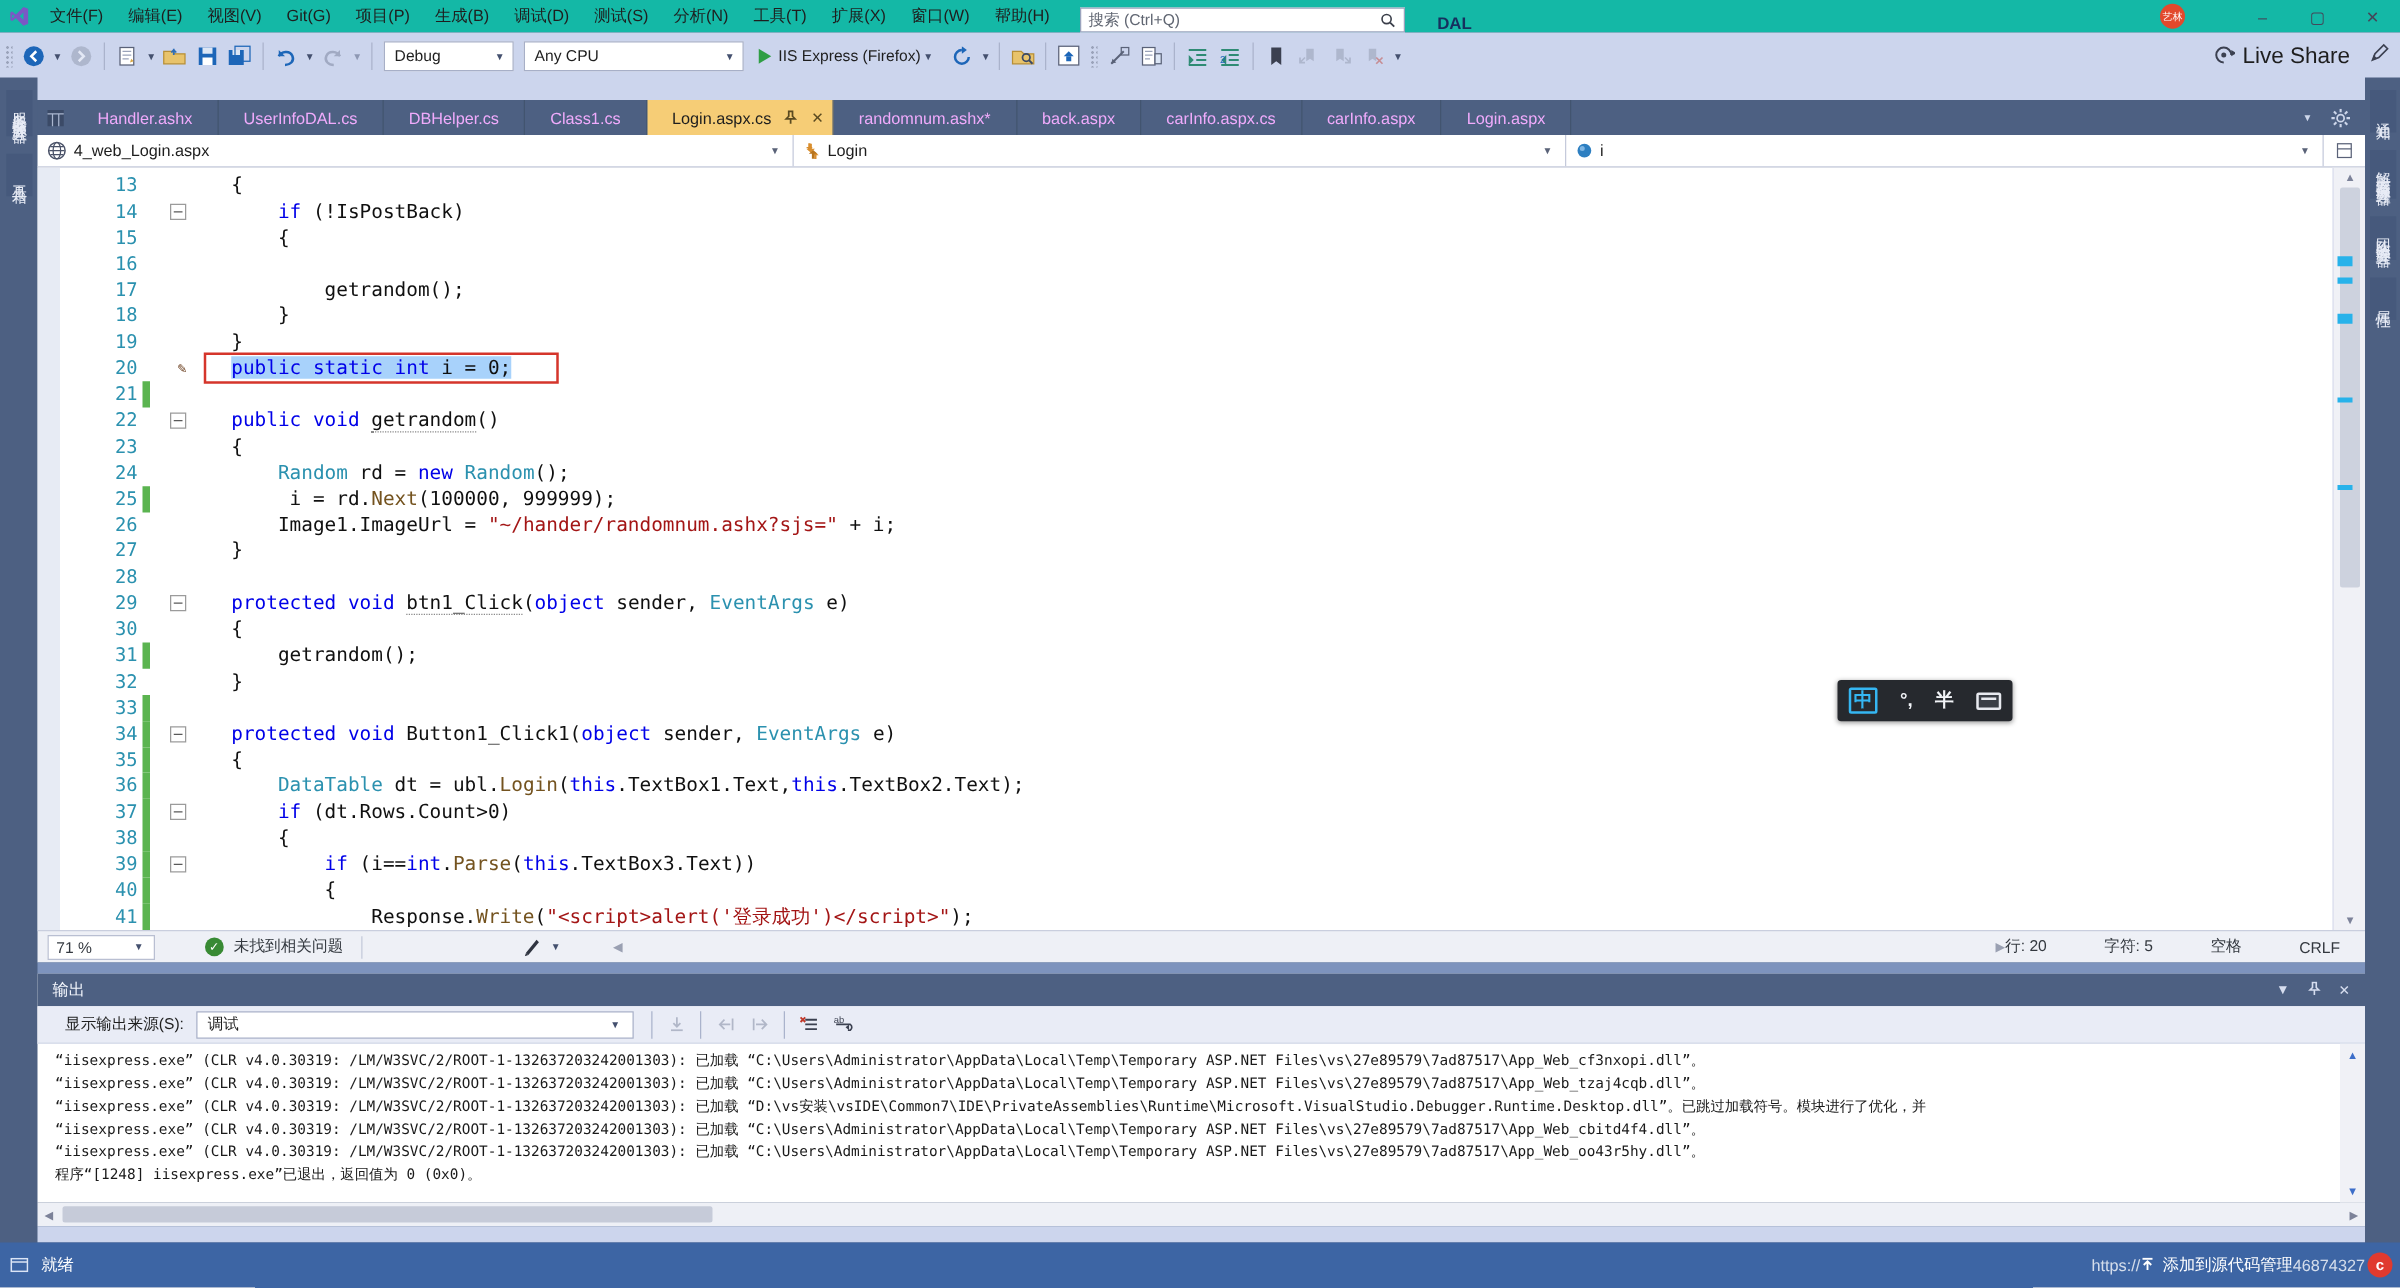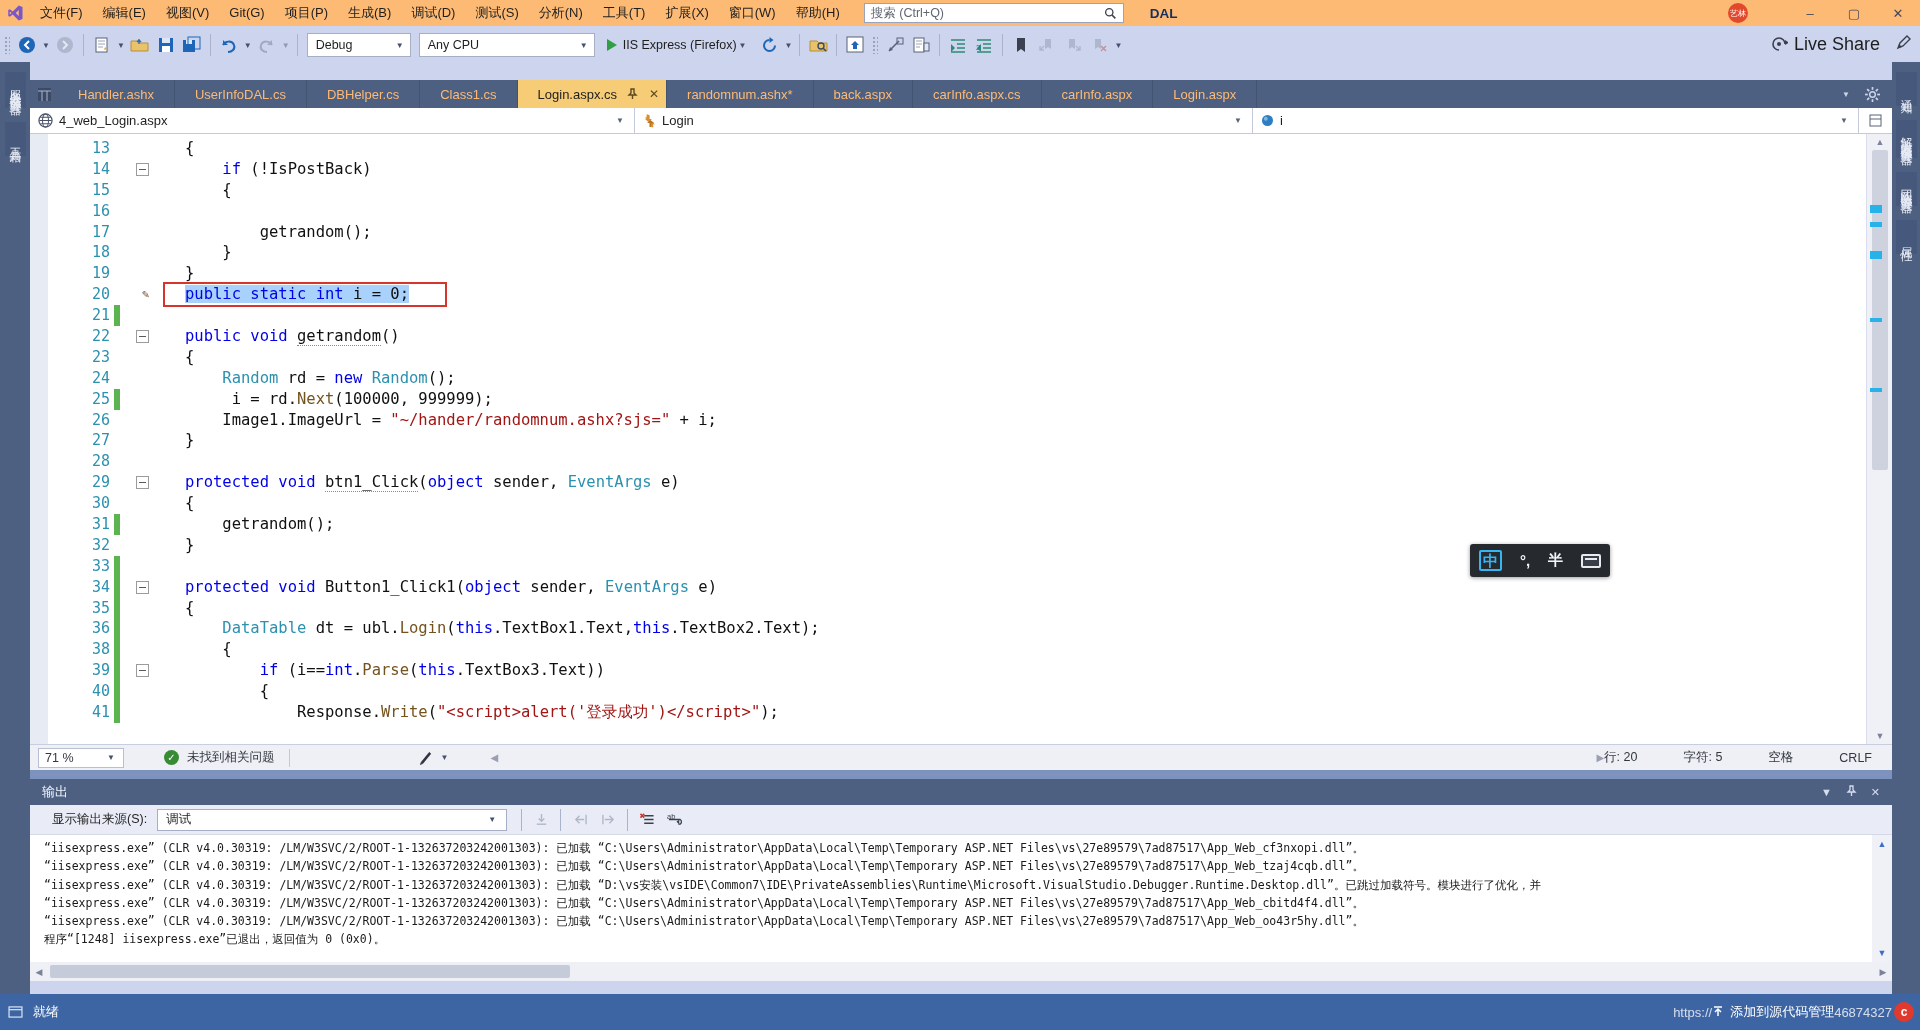--- a/index.html
+++ b/index.html
@@ -1,20 +1,20 @@
 <!DOCTYPE html>
 <html><head>
 <meta charset="utf-8">
 <style>
 *{margin:0;padding:0;box-sizing:border-box}
 html,body{width:1920px;height:1030px;overflow:hidden;font-family:"Liberation Sans",sans-serif}
 #app{position:relative;width:1920px;height:1030px;background:#4d6082;color:#1e1e1e}
 
 
-.titlebar{position:absolute;left:0;top:0;width:1920px;height:26px;background:#fdba74;display:flex;align-items:center;font-size:13px}
+.titlebar{position:absolute;left:0;top:0;width:1920px;height:26px;background:#14b8a6;display:flex;align-items:flex-end;font-size:13px}
 .vslogo{width:30px;height:26px;display:flex;align-items:center;justify-content:center}
 .menu-item{padding:0 10px;height:26px;line-height:26px;cursor:default;white-space:nowrap}
 .searchbox{width:260px;height:20px;background:#fff;border:1px solid #9aa3bd;margin-left:14px;display:flex;align-items:center;padding:0 6px;color:#606672;font-size:12.5px}
 .searchbox .ph{flex:1}
 .solution-name{font-weight:bold;color:#16305e;margin-left:26px;font-size:13.5px}
 .tb-right{margin-left:auto;display:flex;align-items:center;height:26px}
 .avatar{width:20px;height:20px;border-radius:50%;background:#e2492c;color:#fff;font-size:8px;display:flex;align-items:center;justify-content:center;margin-right:40px;overflow:hidden}
 .winbtn{width:44px;height:26px;display:flex;align-items:center;justify-content:center;color:#44485a;font-size:13px}
 
 
@@ -36,21 +36,21 @@
 
 .vstrip{position:absolute;top:62px;bottom:36px;width:30px;background:#4d6082;display:flex;flex-direction:column;align-items:center}
 .vstrip.left{left:0}
 .vstrip.right{right:0;width:28px}
 .vtab{margin:10px 0 4px 0;padding:8px 2px;background:#46597c}
 .vlabel{writing-mode:vertical-rl;text-orientation:upright;color:#e8ecf6;font-size:12px;letter-spacing:2px;white-space:nowrap}
 
 
 .tabband{position:absolute;left:30px;right:28px;top:80px;height:28px;background:#4d6082;display:flex;align-items:stretch}
 .docwell-ico{width:28px;display:flex;align-items:center;justify-content:center}
-.tab{display:flex;align-items:center;padding:0 20px;color:#fdba74;font-size:13px;border-right:1px solid #42546f;white-space:nowrap;cursor:default}
+.tab{display:flex;align-items:center;padding:0 20px;color:#f0abfc;font-size:13px;border-right:1px solid #42546f;white-space:nowrap;cursor:default}
 .tab.active{background:#f6cd76;color:#1e1e1e;padding-right:4px}
 .tab .pin{margin-left:10px;display:flex;align-items:center}
 .tab .close{margin-left:8px;font-size:12px;color:#5a4a20;width:16px;height:16px;display:flex;align-items:center;justify-content:center;border-radius:2px}
 .tabband-right{margin-left:auto;display:flex;align-items:center;color:#cdd6ea}
 
 
 .crumb{position:absolute;left:30px;right:28px;top:108px;height:26px;background:#fff;border-bottom:1px solid #c5cadb;display:flex;font-size:13px}
 .crumb-sec{display:flex;align-items:center;border-right:1px solid #c5cadb;padding:0 8px;position:relative}
 .crumb-sec .caret{margin-left:auto;color:#5a6278}
 .crumb-sec .ic{margin-right:6px;display:flex;align-items:center}
@@ -480,20 +480,21 @@
         <div class="code-row"><span class="ln">27</span><span class="bar"></span><span class="foldc"></span><span class="codetxt"><span class="c-p">}</span></span></div>
         <div class="code-row"><span class="ln">28</span><span class="bar"></span><span class="foldc"></span><span class="codetxt"></span></div>
         <div class="code-row"><span class="ln">29</span><span class="bar"></span><span class="foldc"><span class="fold-box"></span></span><span class="codetxt"><span class="c-k">protected</span><span class="c-p"> </span><span class="c-k">void</span><span class="c-p"> </span><span class="c-u">btn1_Click</span><span class="c-p">(</span><span class="c-k">object</span><span class="c-p"> sender, </span><span class="c-t">EventArgs</span><span class="c-p"> e)</span></span></div>
         <div class="code-row"><span class="ln">30</span><span class="bar"></span><span class="foldc"></span><span class="codetxt"><span class="c-p">{</span></span></div>
         <div class="code-row"><span class="ln">31</span><span class="bar on"></span><span class="foldc"></span><span class="codetxt"><span class="c-p">    getrandom();</span></span></div>
         <div class="code-row"><span class="ln">32</span><span class="bar"></span><span class="foldc"></span><span class="codetxt"><span class="c-p">}</span></span></div>
         <div class="code-row"><span class="ln">33</span><span class="bar on"></span><span class="foldc"></span><span class="codetxt"></span></div>
         <div class="code-row"><span class="ln">34</span><span class="bar on"></span><span class="foldc"><span class="fold-box"></span></span><span class="codetxt"><span class="c-k">protected</span><span class="c-p"> </span><span class="c-k">void</span><span class="c-p"> Button1_Click1(</span><span class="c-k">object</span><span class="c-p"> sender, </span><span class="c-t">EventArgs</span><span class="c-p"> e)</span></span></div>
         <div class="code-row"><span class="ln">35</span><span class="bar on"></span><span class="foldc"></span><span class="codetxt"><span class="c-p">{</span></span></div>
         <div class="code-row"><span class="ln">36</span><span class="bar on"></span><span class="foldc"></span><span class="codetxt"><span class="c-p">    </span><span class="c-t">DataTable</span><span class="c-p"> dt = ubl.</span><span class="c-m">Login</span><span class="c-p">(</span><span class="c-k">this</span><span class="c-p">.TextBox1.Text,</span><span class="c-k">this</span><span class="c-p">.TextBox2.Text);</span></span></div>
+        <div class="code-row"><span class="ln">37</span><span class="bar on"></span><span class="foldc"><span class="fold-box"></span></span><span class="codetxt"><span class="c-p">    </span><span class="c-k">if</span><span class="c-p"> (dt.Rows.Count&gt;0)</span></span></div>
         <div class="code-row"><span class="ln">38</span><span class="bar on"></span><span class="foldc"></span><span class="codetxt"><span class="c-p">    {</span></span></div>
         <div class="code-row"><span class="ln">39</span><span class="bar on"></span><span class="foldc"><span class="fold-box"></span></span><span class="codetxt"><span class="c-p">        </span><span class="c-k">if</span><span class="c-p"> (i==</span><span class="c-k">int</span><span class="c-p">.</span><span class="c-m">Parse</span><span class="c-p">(</span><span class="c-k">this</span><span class="c-p">.TextBox3.Text))</span></span></div>
         <div class="code-row"><span class="ln">40</span><span class="bar on"></span><span class="foldc"></span><span class="codetxt"><span class="c-p">        {</span></span></div>
         <div class="code-row"><span class="ln">41</span><span class="bar on"></span><span class="foldc"></span><span class="codetxt"><span class="c-p">            Response.</span><span class="c-m">Write</span><span class="c-p">(</span><span class="c-s">"&lt;script&gt;alert('登录成功')&lt;/script&gt;"</span><span class="c-p">);</span></span></div>
       </div>
     <div class="vscroll" id="vscroll">
       <div class="arr" style="top:0">▲</div>
       <div class="thumb" style="top:16px;height:320px"></div>
       <div class="arr" style="bottom:0">▼</div>
     <div class="mark" style="top: 71px; height: 8px;"></div>

